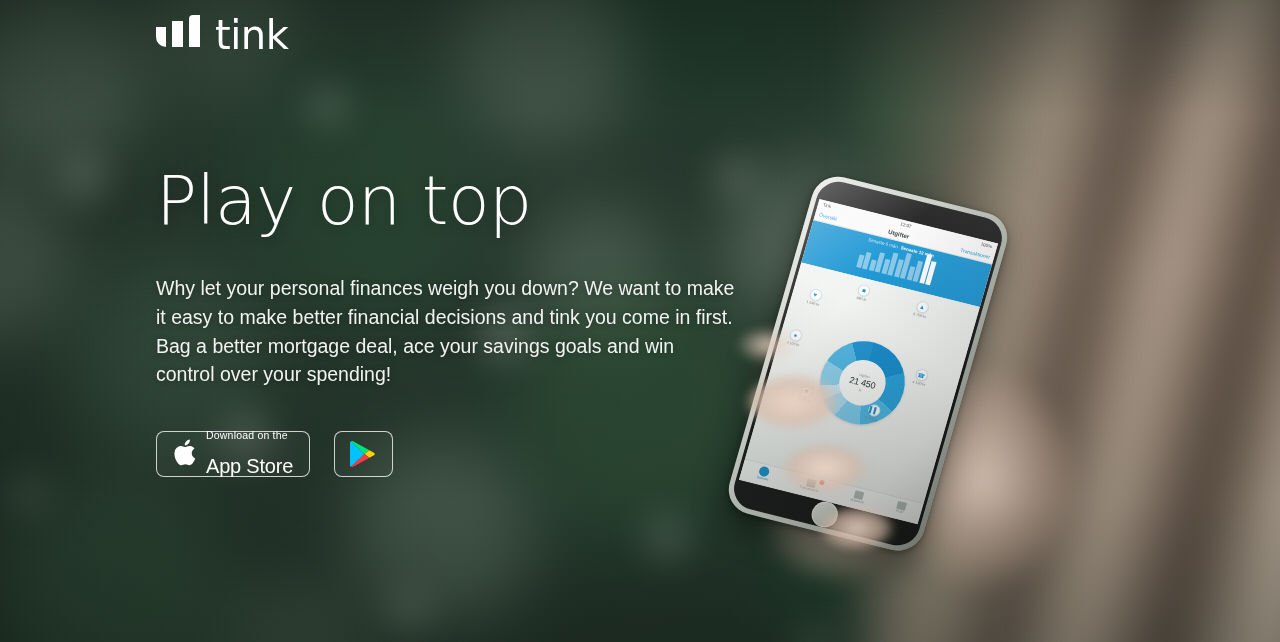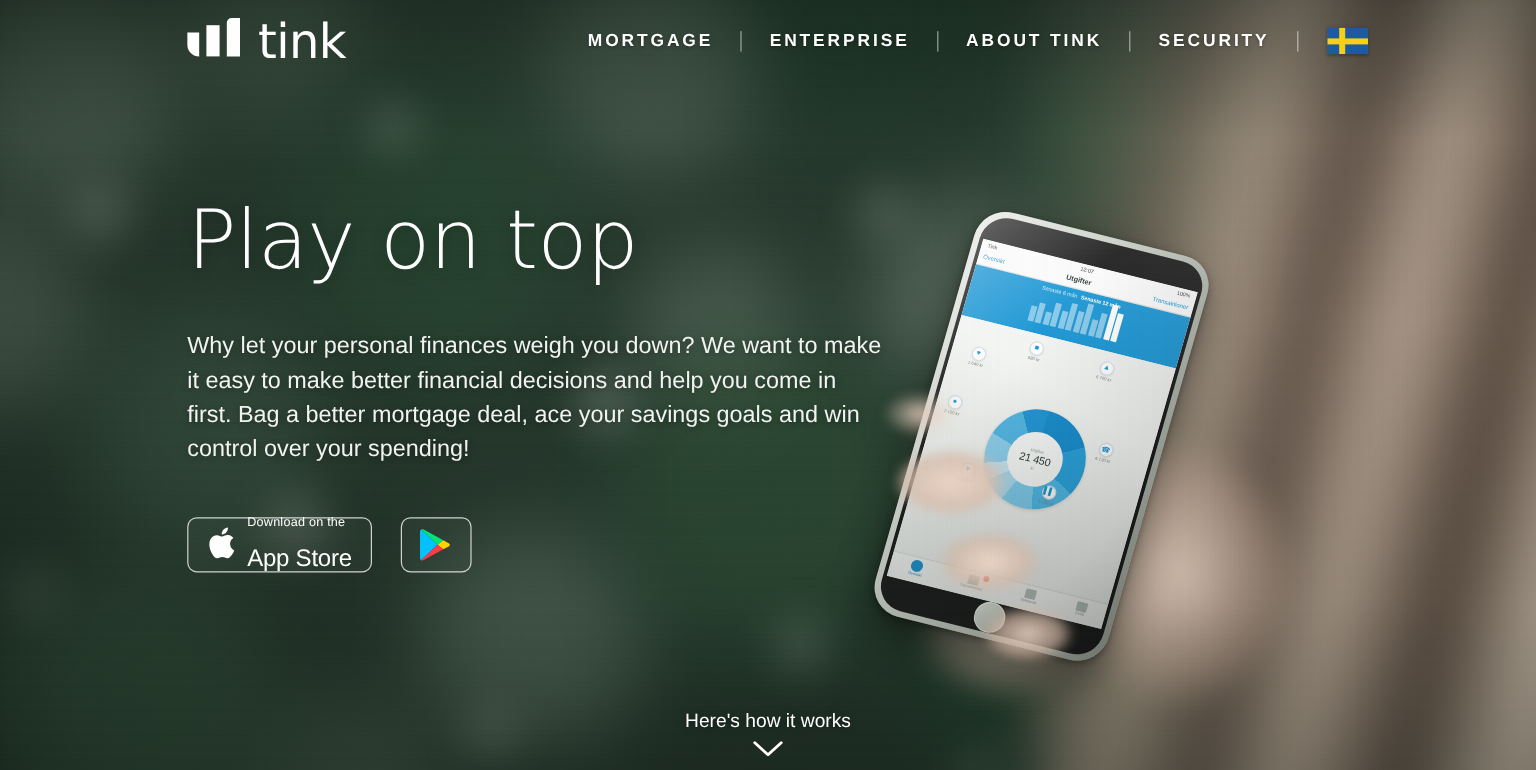--- a/index.html
+++ b/index.html
@@ -308,38 +308,20 @@
 
     <div class="logo">
       <svg class="logo-mark" width="48" height="38" viewBox="0 0 48 38">
         <path d="M0 22 A10 10 0 0 0 10 32 L10 12 L0 12 Z" fill="#ffffff"></path>
         <rect x="16" y="6" width="11" height="26" fill="#ffffff"></rect>
         <path d="M33 32 L33 4 A4 4 0 0 1 37 0 L44 0 L44 32 Z" fill="#ffffff"></path>
       </svg>
       <span class="logo-word">tink</span>
     </div>
 
-    <div class="nav-links">
-      <a class="nav-item" href="#">MORTGAGE</a>
-      <span class="nav-sep"></span>
-      <a class="nav-item" href="#">ENTERPRISE</a>
-      <span class="nav-sep"></span>
-      <a class="nav-item" href="#">ABOUT TINK</a>
-      <span class="nav-sep"></span>
-      <a class="nav-item" href="#">SECURITY</a>
-      <span class="nav-sep"></span>
-
-      <span class="flag">
-        <svg width="34" height="22" viewBox="0 0 34 22">
-          <rect width="34" height="22" fill="#1d5aa0"></rect>
-          <rect x="0" y="9" width="34" height="5" fill="#f7d117"></rect>
-          <rect x="10" y="0" width="5" height="22" fill="#f7d117"></rect>
-        </svg>
-      </span>
-    </div>
   </div>
 
   <div class="phone-wrap">
     <div class="phone">
       <div class="speaker"></div>
       <div class="phone-inner">
         <div class="screen">
 
           <div class="status-bar">
             <span>Tink</span>
@@ -435,21 +417,21 @@
       </div>
       <div class="home-btn"></div>
       <div class="phone-glare"></div>
     </div>
   </div>
 
   <div class="fingers"></div>
 
   <div class="hero-content">
     <h1 class="headline">Play on top</h1>
-    <p class="subcopy">Why let your personal finances weigh you down? We want to make it easy to make better financial decisions and help you come in first. Bag a better mortgage deal, ace your savings goals and win control over your spending!</p>
+    <p class="subcopy">Why let your personal finances weigh you down? We want to make it easy to make better financial decisions and tink you come in first. Bag a better mortgage deal, ace your savings goals and win control over your spending!</p>
 
     <div class="badges">
 
       <a class="badge badge-as" href="#">
         <svg width="26" height="30" viewBox="0 0 26 30">
           <path d="M17.6 4.6c.9-1.1 1.5-2.6 1.3-4.1-1.3.06-2.9.9-3.8 2-.8.96-1.5 2.5-1.3 3.96 1.45.11 2.9-.74 3.8-1.86z" fill="#fff"></path>
           <path d="M18.9 6.9c-2.1-.12-3.9 1.2-4.9 1.2-1 0-2.55-1.14-4.2-1.11-2.16.03-4.16 1.26-5.27 3.2-2.25 3.9-.58 9.68 1.61 12.85 1.07 1.55 2.35 3.29 4.03 3.23 1.61-.06 2.22-1.04 4.17-1.04 1.95 0 2.5 1.04 4.2 1.01 1.74-.03 2.84-1.58 3.9-3.14 1.23-1.8 1.74-3.54 1.77-3.63-.04-.02-3.4-1.31-3.43-5.18-.03-3.24 2.64-4.79 2.76-4.87-1.51-2.23-3.86-2.48-4.69-2.52z" fill="#fff"></path>
         </svg>
         <span class="badge-text">
           <span class="badge-small">Download on the</span>
@@ -462,21 +444,15 @@
           <path d="M2 2.2 L15.6 15 L2 27.8 C1.4 27.4 1 26.7 1 25.8 L1 4.2 C1 3.3 1.4 2.6 2 2.2 Z" fill="#00c3ff"></path>
           <path d="M2 2.2 C2.55 1.85 3.3 1.85 4.1 2.3 L20.4 11.2 L15.6 15 Z" fill="#00e676"></path>
           <path d="M20.4 11.2 L24.9 13.65 C26.2 14.4 26.2 15.6 24.9 16.35 L20.4 18.8 L15.6 15 Z" fill="#ffd500"></path>
           <path d="M20.4 18.8 L4.1 27.7 C3.3 28.15 2.55 28.15 2 27.8 L15.6 15 Z" fill="#ff3a44"></path>
         </svg>
       </a>
 
     </div>
   </div>
 
-  <div class="scroll-cue">
-    <span class="scroll-label">Here's how it works</span>
-    <svg width="26" height="15" viewBox="0 0 26 15">
-      <path d="M2 2 L13 12 L24 2" fill="none" stroke="#ffffff" stroke-width="2.4" stroke-linecap="round" stroke-linejoin="round"></path>
-    </svg>
-  </div>
 
   <div class="grain"></div>
 </div>
 
 </body></html>

